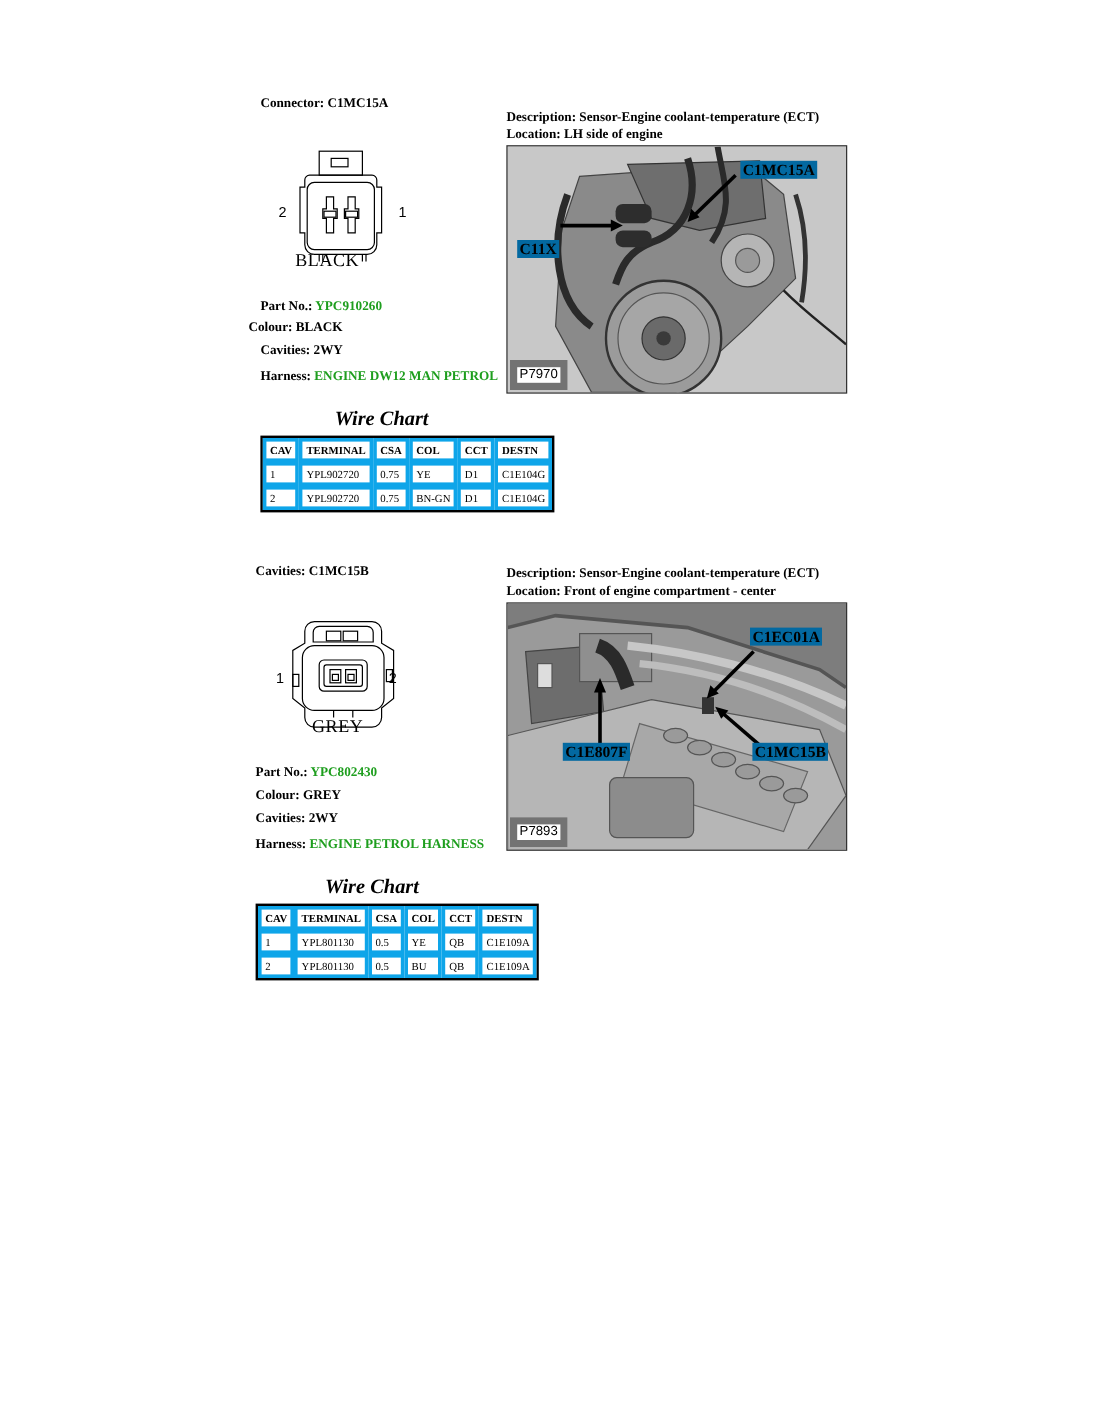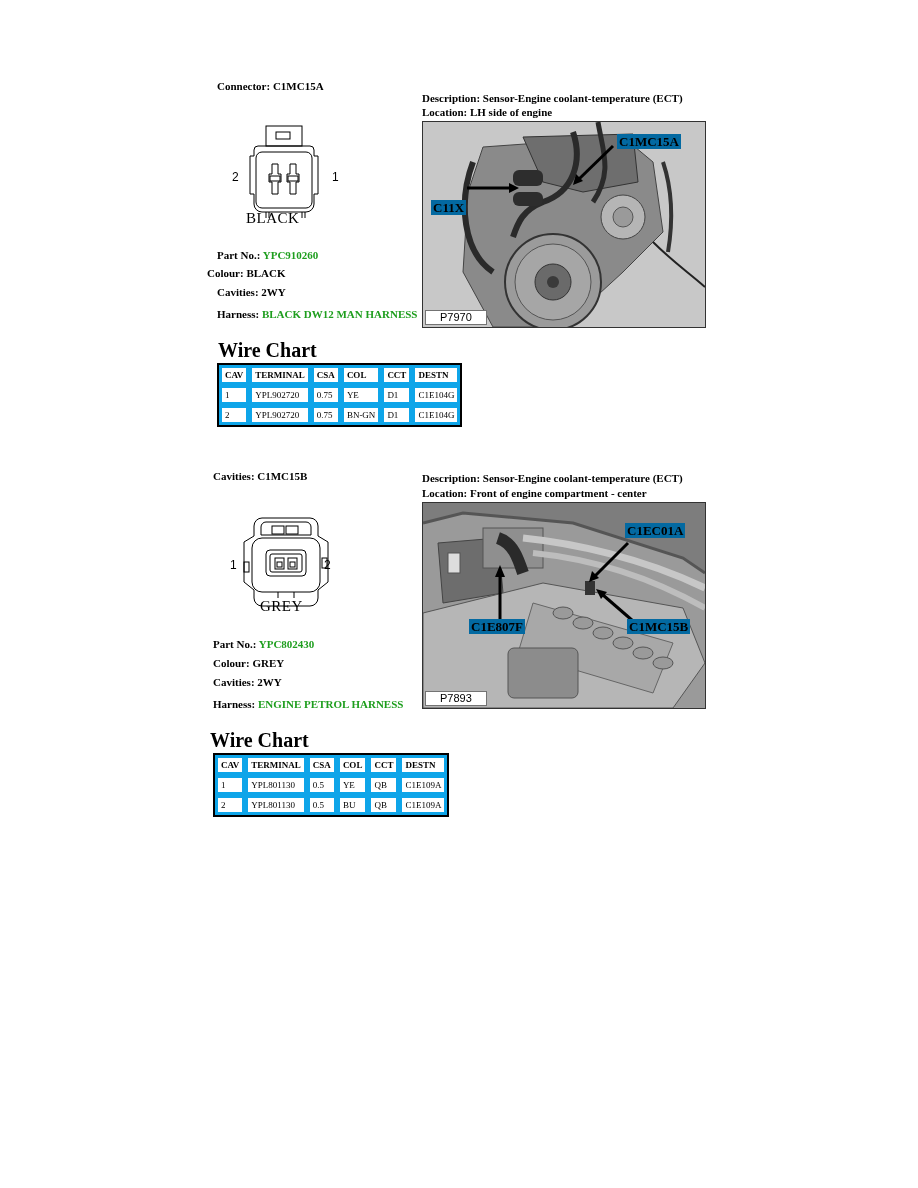--- a/index.html
+++ b/index.html
@@ -1,32 +1,32 @@
 <!DOCTYPE html>
 <html><head>
 <meta charset="utf-8">
 <style>
   html, body { margin: 0; padding: 0; background: #ffffff; }
   body { width: 918px; height: 1188px; position: relative; overflow: hidden;
          font-family: "Liberation Serif", "DejaVu Serif", serif; color: #000; }
   .abs { position: absolute; }
   .lbl { font-size: 11px; font-weight: bold; white-space: nowrap; }
   .green { color: #1e9e1e; }
-  .chart-title { font-size: 20px; font-weight: bold; text-align: left; width: 200px; }
+  .chart-title { font-size: 17px; font-weight: bold; text-align: center; width: 200px; font-style: italic; }
   table.wire { border-collapse: separate; border-spacing: 0; border: 2px solid #000;
                font-size: 9px; }
   table.wire td, table.wire th { border: 3px solid #0ea5e9; padding: 1px 3px;
                height: 12px; text-align: left; white-space: nowrap; font-weight: normal; }
   table.wire th { font-weight: bold; }
   .photo { border: 1px solid #333; background: #c9c9c9; overflow: hidden; }
   .callout { position: absolute; background: #0369a1; font-family: Liberation Serif, serif;
              font-weight: bold; font-size: 13px; padding: 0 2px; line-height: 15px; }
   .pnum { position: absolute; left: 2px; bottom: 2px; background: #fff;
-          font-family: "Liberation Sans", sans-serif; font-size: 11px; padding: 0 14px;
-          border: 1px solid #737373; line-height: 13px; }
+          font-family: "Liberation Sans", sans-serif; font-size: 11px; padding: 0 2px;
+          border: 6px solid #737373; line-height: 13px; }
   .pin-num { position: absolute; font-family: "Liberation Sans", sans-serif; font-size: 12px; }
   .conn-color { position: absolute; font-family: "Liberation Serif", serif; font-size: 15px;
                 letter-spacing: 0.5px; }
 </style>
 </head>
 <body>
 
 <div>
 
   <div class="abs lbl" style="left:217px; top:80px;">Connector: C1MC15A</div>
@@ -55,21 +55,21 @@
   </div>
 
   <div class="abs lbl" style="left:217px; top:249px;">
     <span>Part No.:</span>
     <span class="green">YPC910260</span>
   </div>
   <div class="abs lbl" style="left:207px; top:267px;">Colour: BLACK</div>
   <div class="abs lbl" style="left:217px; top:286px;">Cavities: 2WY</div>
   <div class="abs lbl" style="left:217px; top:308px;">
     <span>Harness:</span>
-    <span class="green">BLACK DW12 MAN HARNESS</span>
+    <span class="green">ENGINE DW12 MAN PETROL</span>
   </div>
 
   <div class="abs chart-title" style="left:218px; top:339px;">Wire Chart</div>
 
   <table class="wire abs" style="left:217px; top:363px;">
     <tbody>
         <tr>
       <th>CAV</th>
       <th>TERMINAL</th>
       <th>CSA</th>

